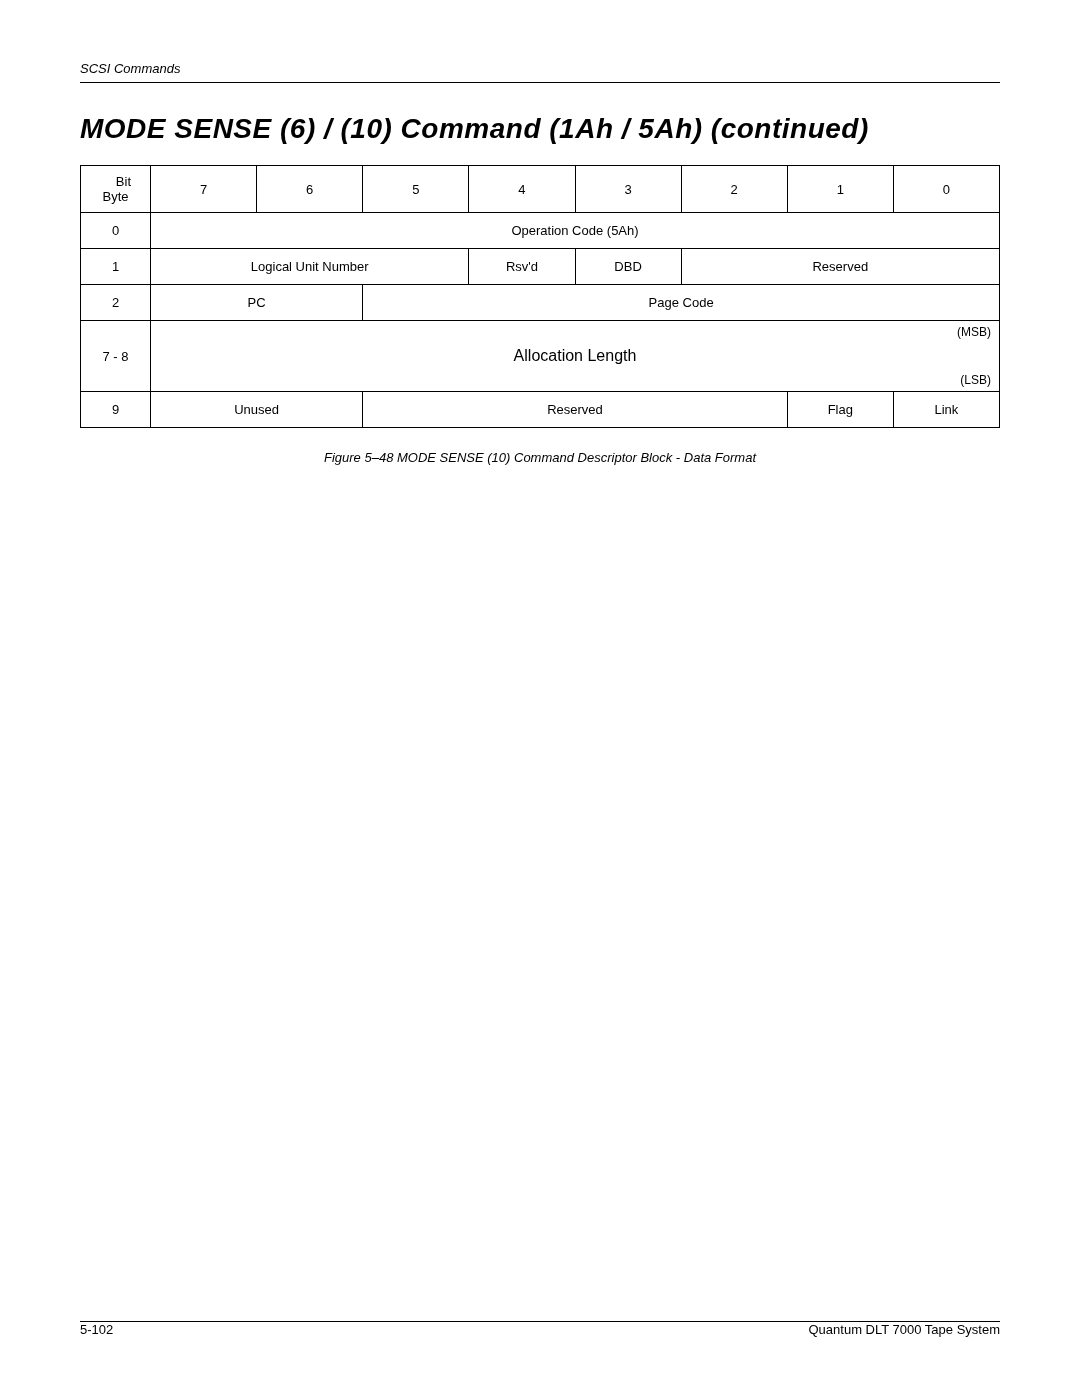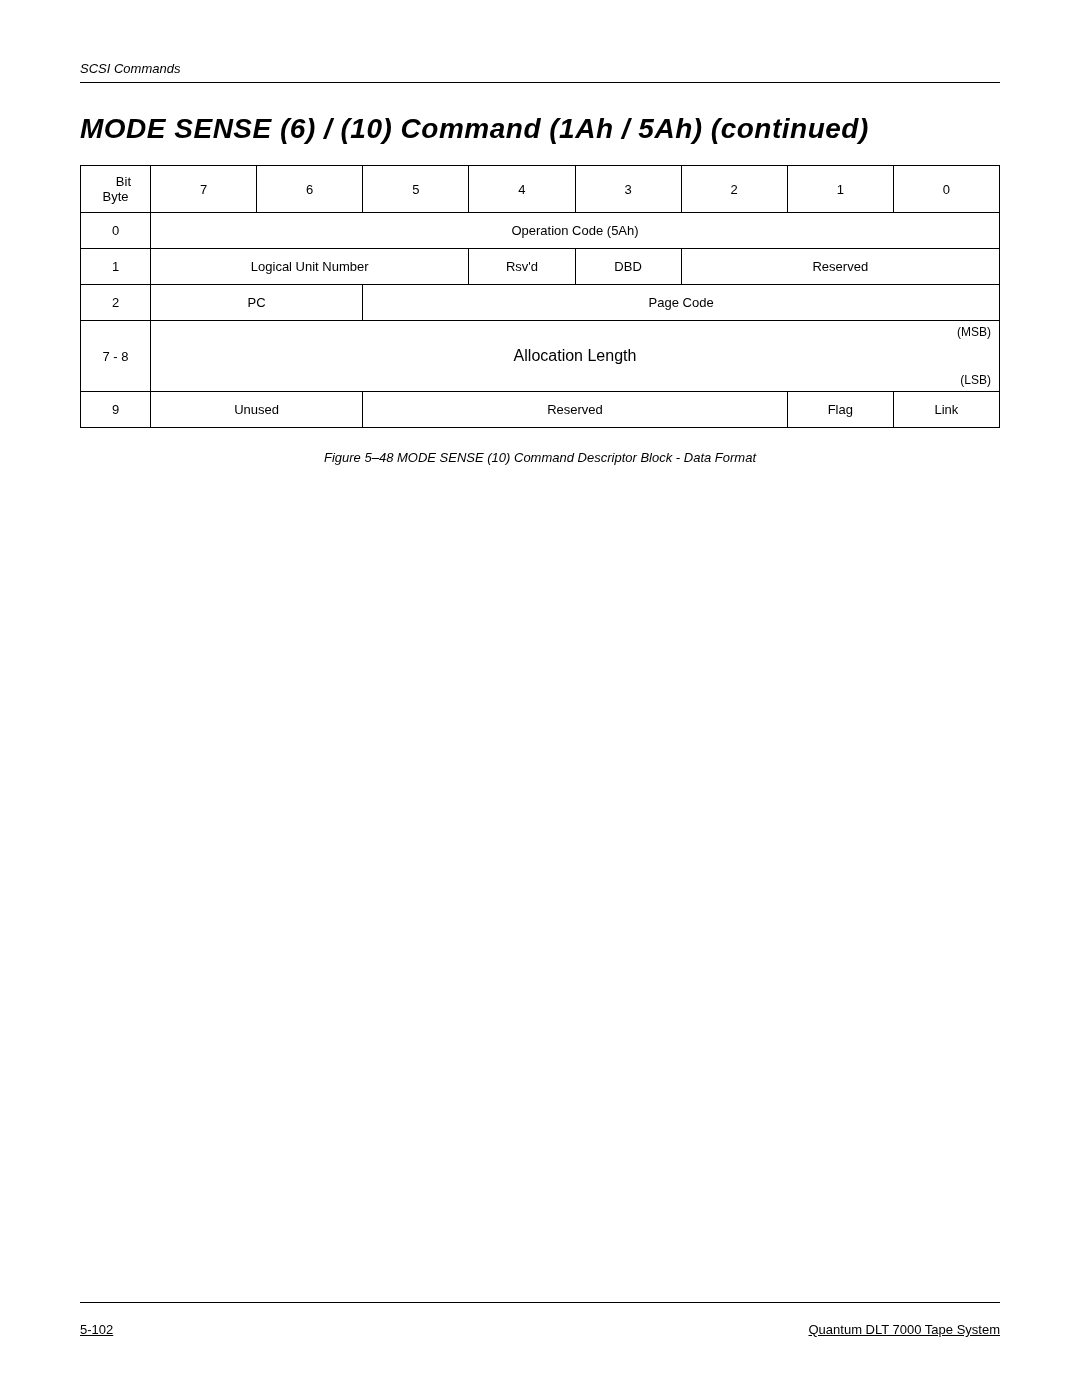--- a/index.html
+++ b/index.html
@@ -97,25 +97,24 @@
       font-size: 13px;
       margin-top: 22px;
     }
 
     .page-footer {
       position: absolute;
       bottom: 60px;
       left: 80px;
       right: 80px;
       border-top: 1px solid #000;
-      padding-top: 19px;
+      padding-top: 0;
       display: flex;
       justify-content: space-between;
       font-size: 13px;
-      text-decoration: underline;
     }
   </style>
 </head>
 <body>
 
 <div class="page-header">
   <span>SCSI Commands</span>
 </div>
 
 <div class="page-title">MODE SENSE  (6) / (10)  Command  (1Ah / 5Ah)  (continued)</div>

